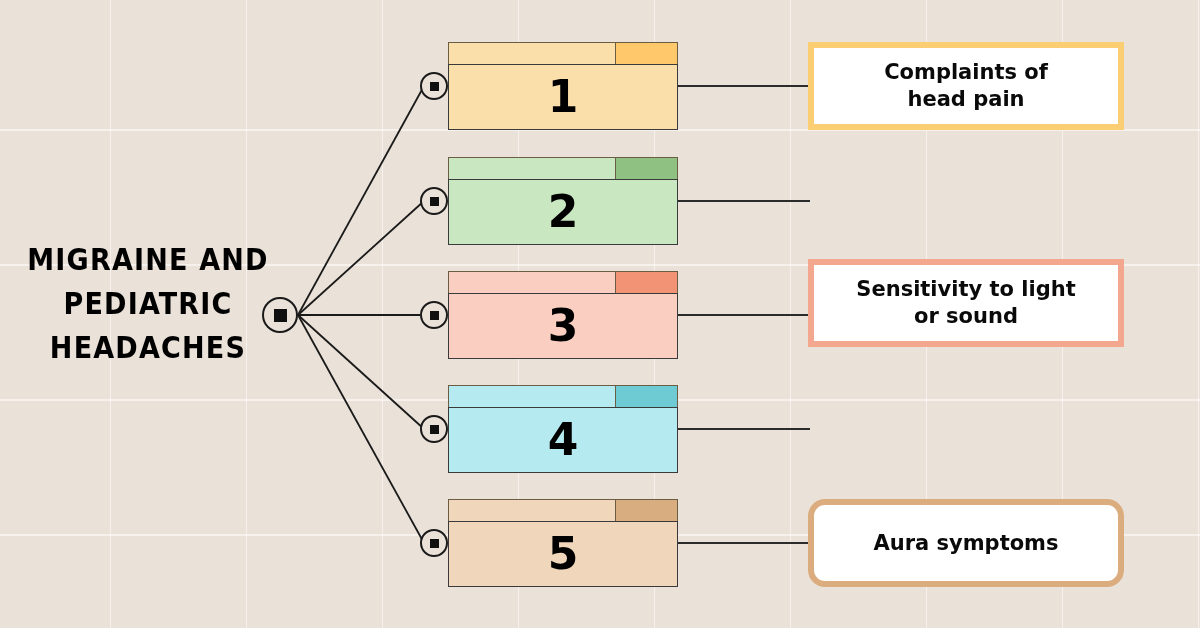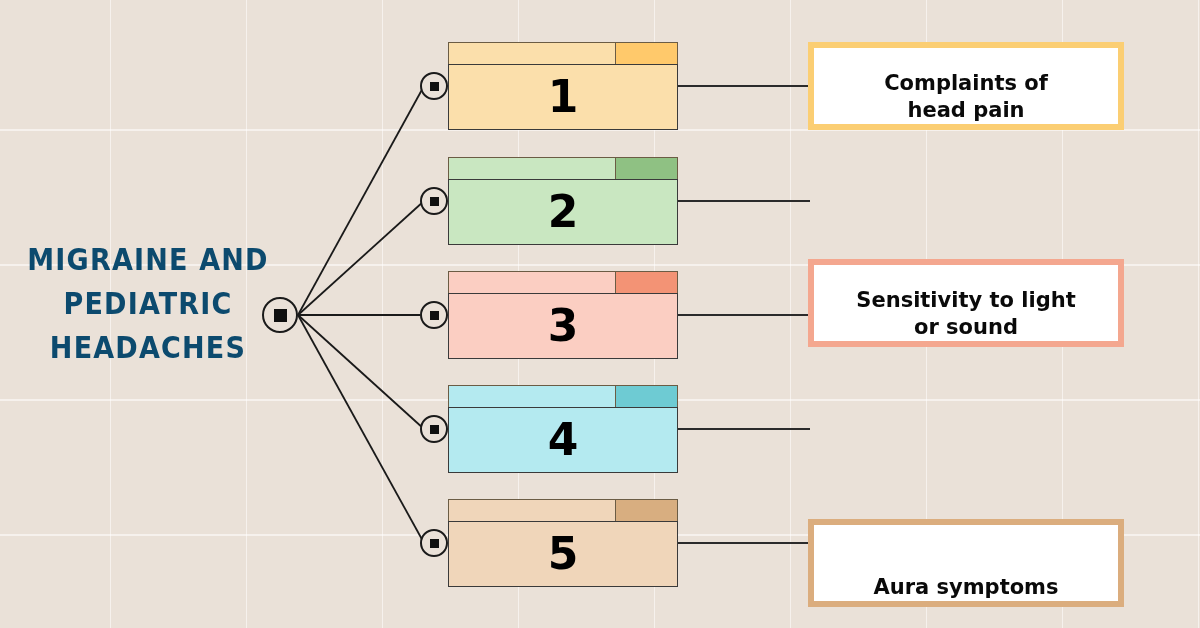--- a/index.html
+++ b/index.html
@@ -112,21 +112,21 @@
   
   .label-card {
     position: absolute;
     left: 808px;
     width: 316px;
     height: 88px;
     box-sizing: border-box;
     background: #ffffff;
     border: 6px solid #cccccc;
     display: flex;
-    align-items: flex-end;
+    align-items: center;
     justify-content: center;
     text-align: center;
     padding: 0 2px;
   }
   .label-card span {
     font-family: "DejaVu Sans", "Liberation Sans", sans-serif;
     font-weight: bold;
     font-size: 21px;
     line-height: 27px;
     color: #0a0a0a;
@@ -148,21 +148,21 @@
     <line x1="298" y1="315" x2="424" y2="429" stroke="#1a1a1a" stroke-width="1.8"></line>
     <line x1="298" y1="315" x2="424" y2="543" stroke="#1a1a1a" stroke-width="1.8"></line>
 
     <line x1="678" y1="86" x2="810" y2="86" stroke="#2b2b2b" stroke-width="1.8"></line>
     <line x1="678" y1="201" x2="810" y2="201" stroke="#2b2b2b" stroke-width="1.8"></line>
     <line x1="678" y1="315" x2="810" y2="315" stroke="#2b2b2b" stroke-width="1.8"></line>
     <line x1="678" y1="429" x2="810" y2="429" stroke="#2b2b2b" stroke-width="1.8"></line>
     <line x1="678" y1="543" x2="810" y2="543" stroke="#2b2b2b" stroke-width="1.8"></line>
   </svg>
 
-  <div id="title" style="color: #0c4a6e;">MIGRAINE AND
+  <div id="title" style="color: #000000;">MIGRAINE AND
 PEDIATRIC
 HEADACHES</div>
 
   <div class="node" id="hub">
     <div class="sq"></div>
   </div>
 
   <div class="node step-node" style="left:420px; top:72px;">
     <div class="sq"></div>
   </div>
@@ -218,17 +218,17 @@
   <div class="node step-node" style="left:420px; top:529px;">
     <div class="sq"></div>
   </div>
   <div class="card" style="top:499px;">
     <div class="strip">
       <div class="strip-light" style="background: rgb(240, 214, 186);"></div>
       <div class="strip-dark" style="background: rgb(216, 174, 128);"></div>
     </div>
     <div class="body" style="background: rgb(240, 214, 186);">5</div>
   </div>
-  <div class="label-card" style="top: 519px; border-color: rgb(219, 173, 126);">
+  <div class="label-card" style="top: 499px; border-color: rgb(219, 173, 126); border-radius: 17px;">
     <span>Aura symptoms</span>
   </div>
 
 </div>
 
 </body></html>

